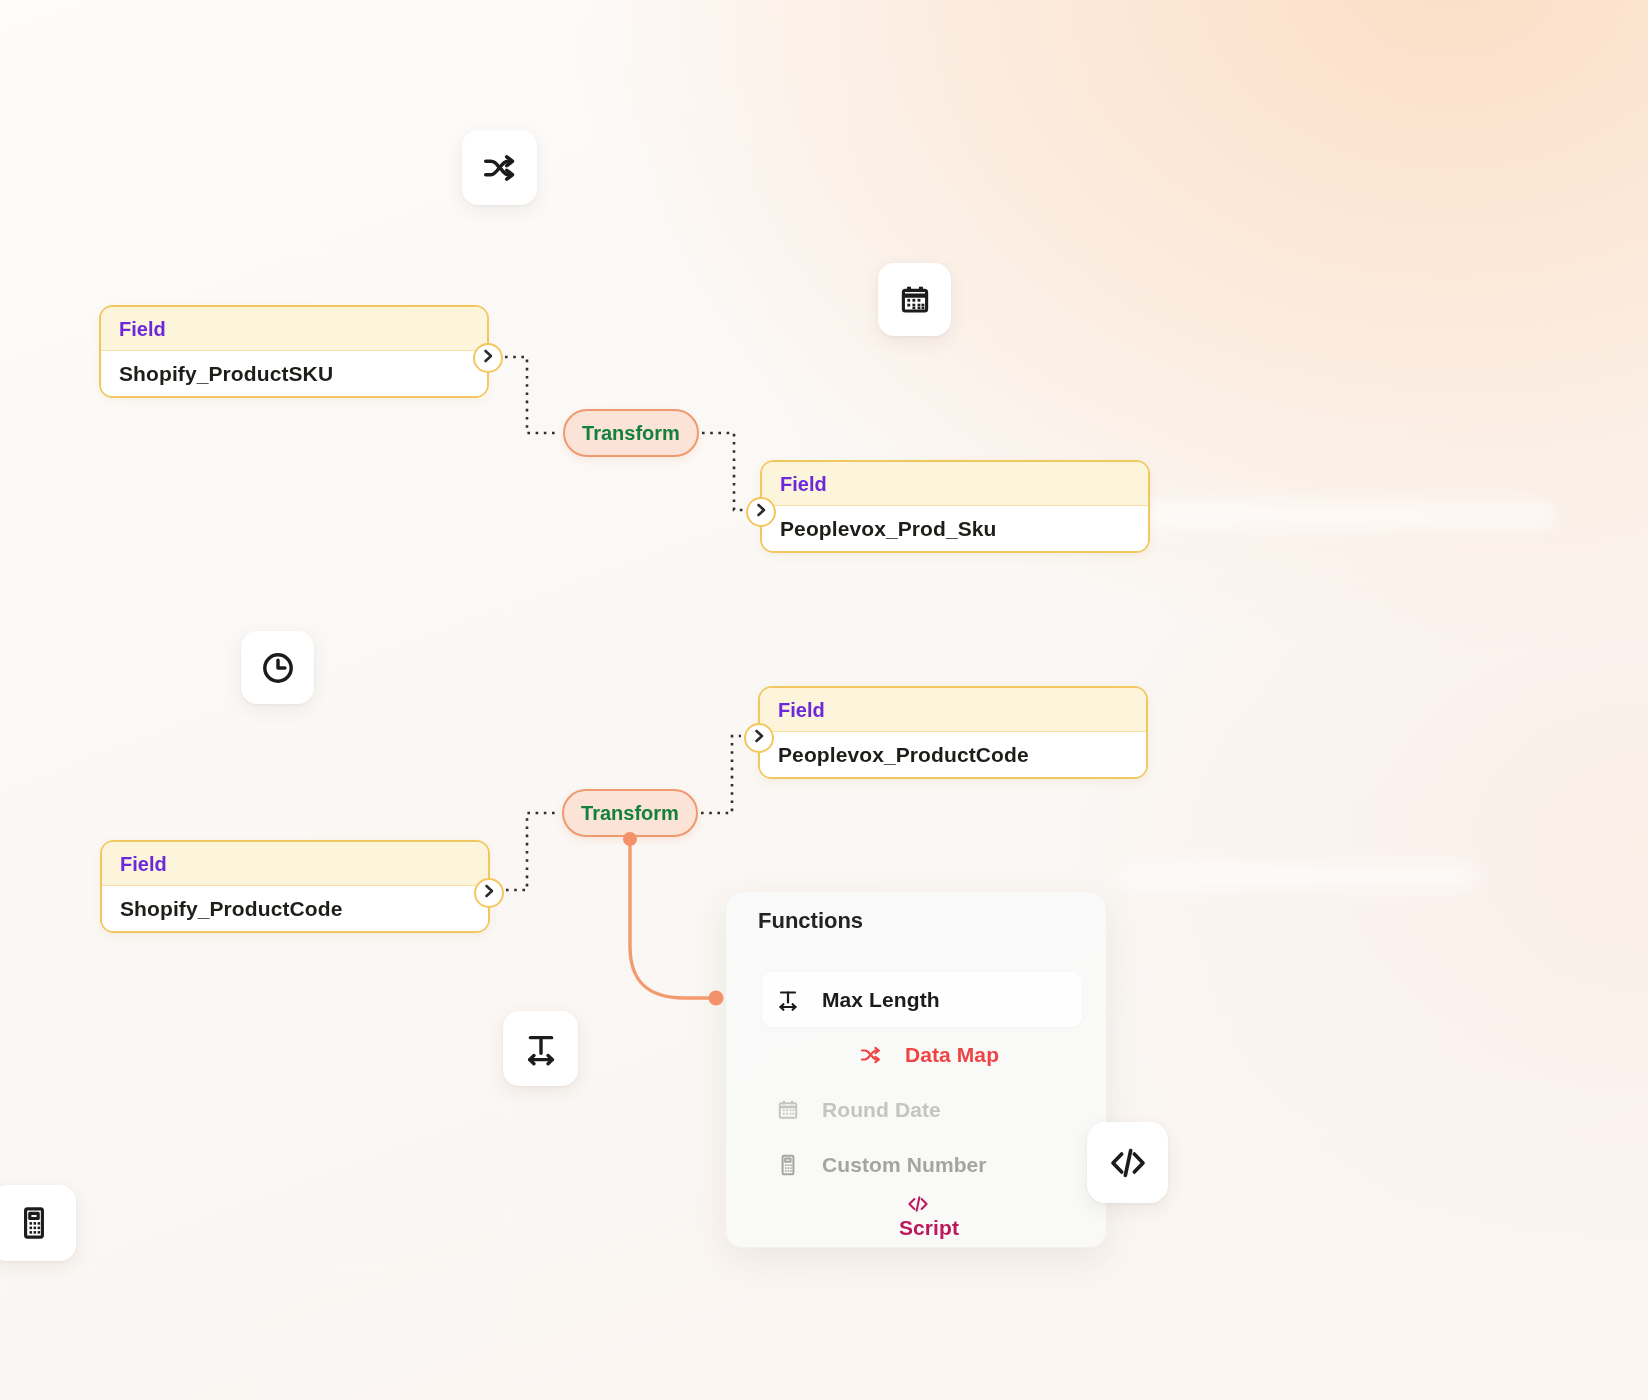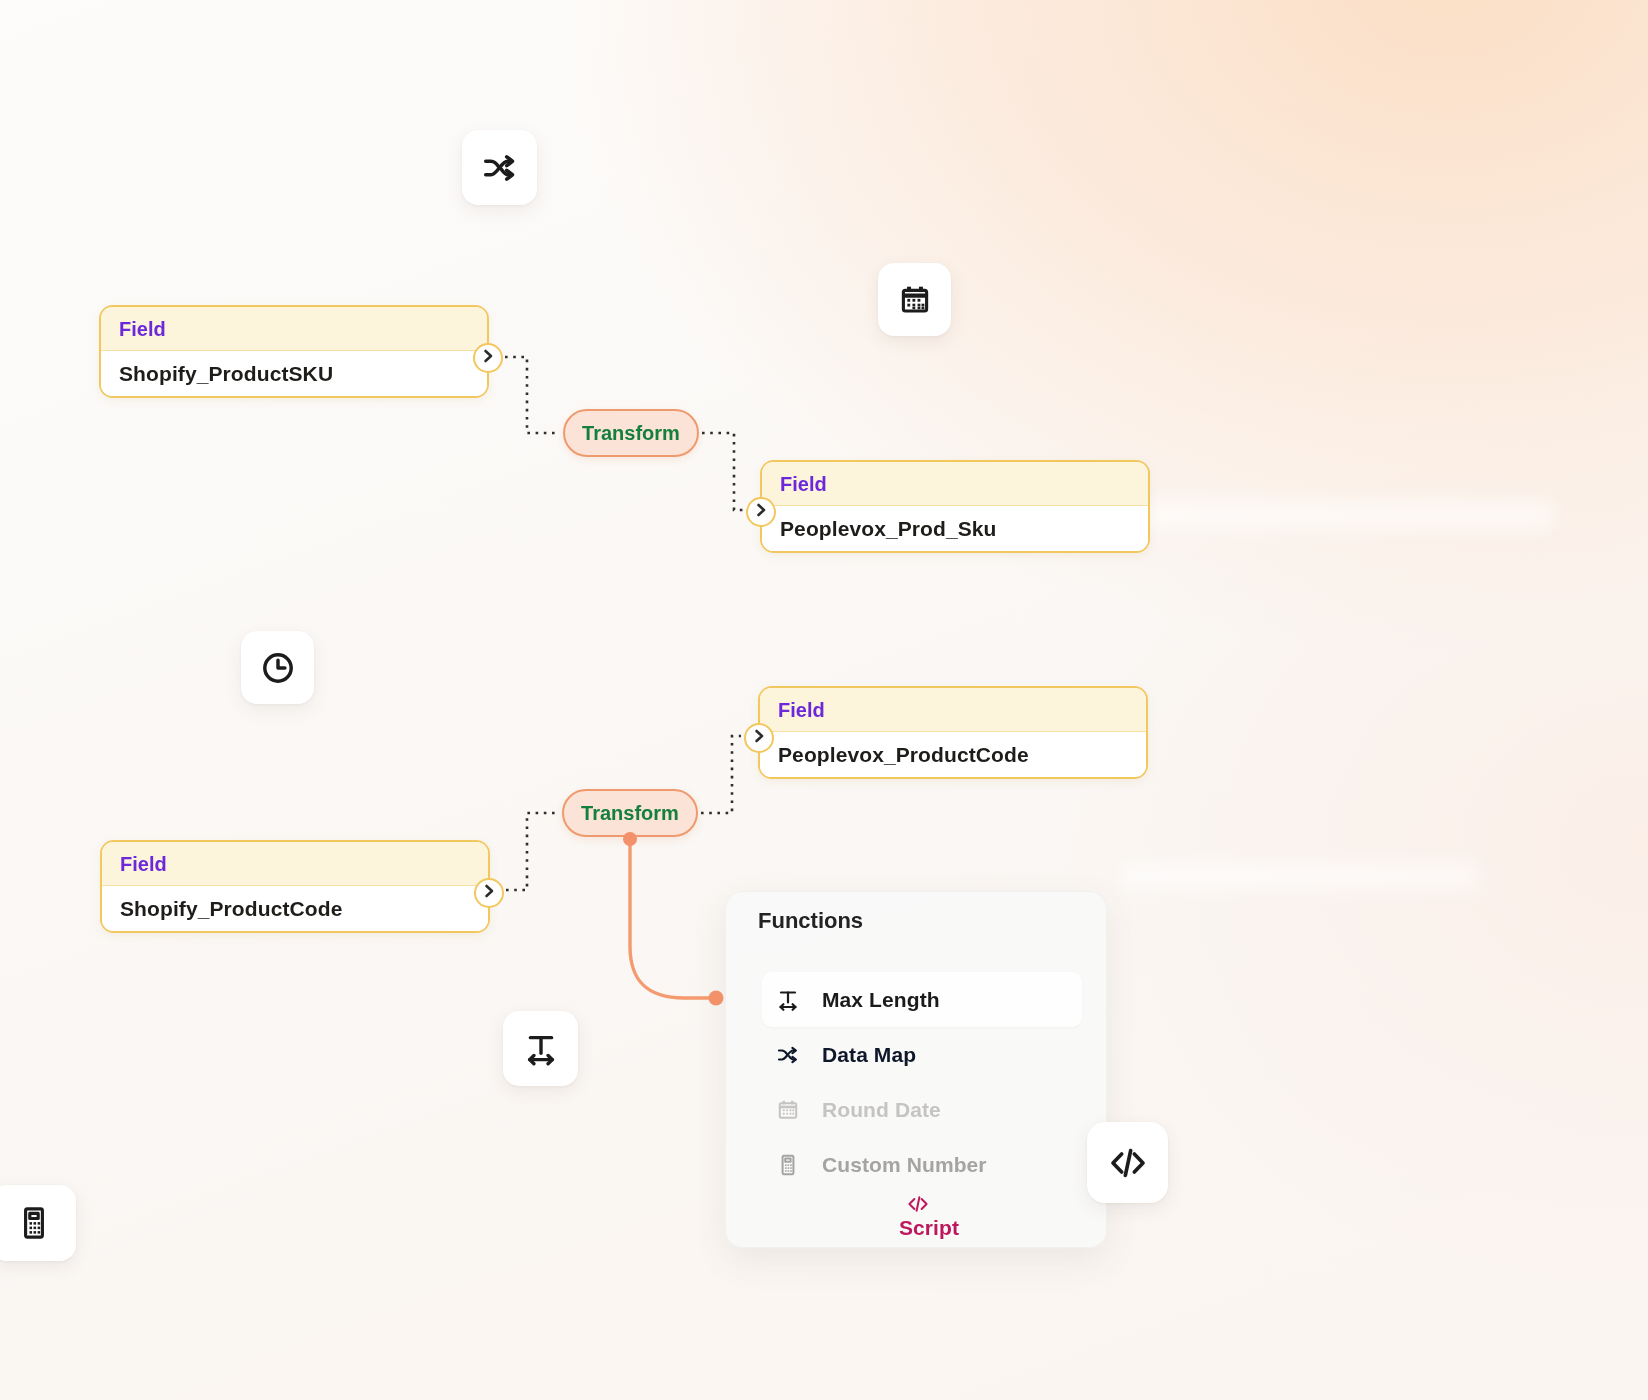--- a/index.html
+++ b/index.html
@@ -69,21 +69,21 @@
   .functions-panel .panel-title{
     position:absolute;left:32px;top:16px;font-size:22px;font-weight:bold;color:#232323;
   }
   .fn-list{position:absolute;left:0;right:0;top:80px;margin-left:12px;}
   .fn-row{
     height:55px;margin:0 24px;padding:0 0 0 14px;border-radius:10px;
     display:flex;align-items:center;font-size:21px;font-weight:bold;letter-spacing:.1px;
   }
   .fn-row .fn-icon{width:24px;height:24px;margin-right:22px;flex:0 0 auto;}
   .fn-row.hl{background:#fefefe;box-shadow:0 1px 3px rgba(0,0,0,.03);}
-  .s0{color:#1b1b1b;} .s1{color:#0f172a;} .s2{color:#a5a4a2;} .s3{color:#c5c4c2;} .s4{color:#be185d;flex-direction:column;}
+  .s0{color:#1b1b1b;} .s1{color:#ef4444;justify-content:center;} .s2{color:#a5a4a2;} .s3{color:#c5c4c2;} .s4{color:#be185d;flex-direction:column;}
 
   .wires{position:absolute;left:0;top:0;z-index:5;pointer-events:none;}
   .code-card{z-index:4;}
 </style>
 </head>
 <body>
 
 <div class="canvas">
 
   <div class="streak" style="left:1115px;top:500px;width:440px;height:30px;"></div>

